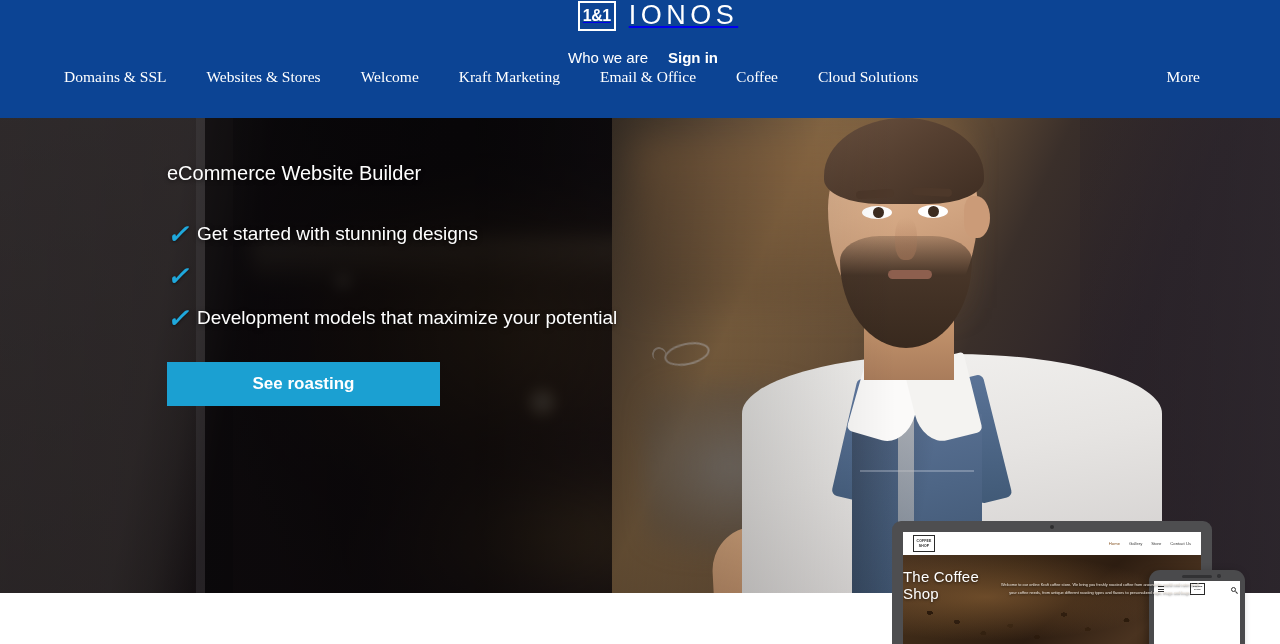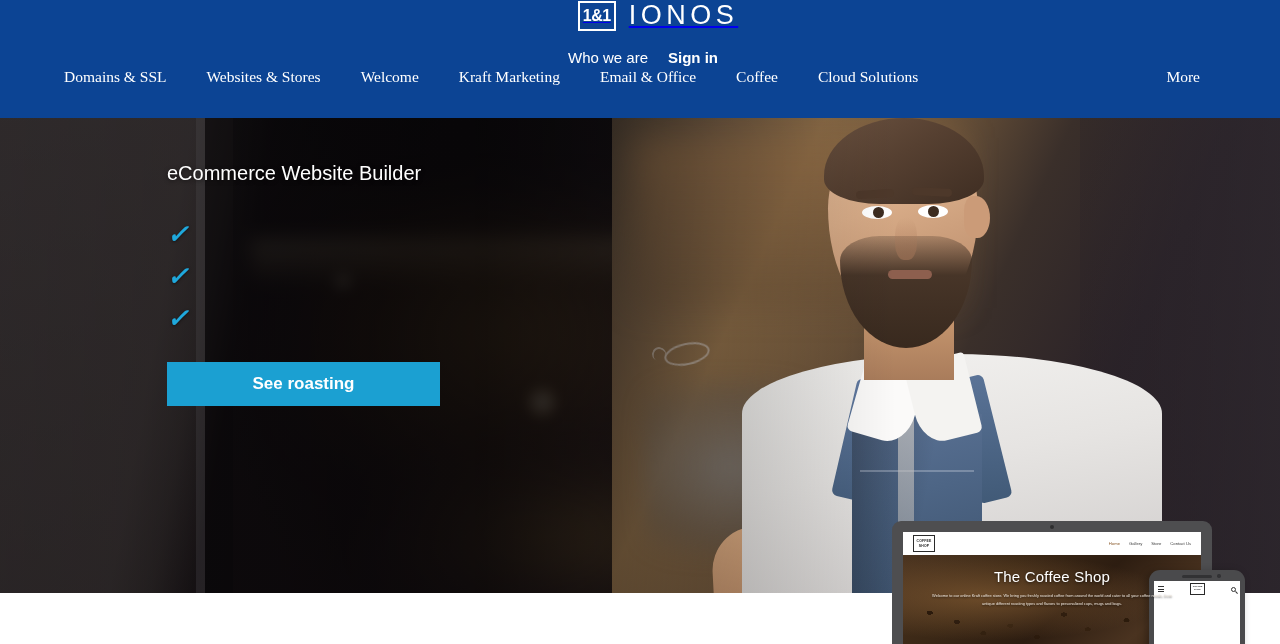--- a/index.html
+++ b/index.html
@@ -373,21 +373,21 @@
       radial-gradient(ellipse 5px 3.4px at 36% 76%, #3a2613 60%, transparent 62%),
       radial-gradient(ellipse 5px 3.4px at 45% 88%, #2b1a0c 60%, transparent 62%),
       radial-gradient(ellipse 5px 3.4px at 62% 80%, #33200f 60%, transparent 62%),
       radial-gradient(ellipse 5px 3.4px at 75% 70%, #281809 60%, transparent 62%),
       radial-gradient(ellipse 5px 3.4px at 88% 82%, #34210f 60%, transparent 62%),
       radial-gradient(ellipse 5px 3.4px at 54% 64%, #2d1c0d 60%, transparent 62%);
     opacity:0.85;
   }
   .site-hero-inner {
     position:relative; z-index:2;
-    display:flex; flex-direction:column; align-items:center;
+    display:flex; flex-direction:row; align-items:center;
     padding-top:13px;
   }
   .site-title { color:#fff; font-size:15px; font-weight:400; letter-spacing:0.2px;
     text-shadow:0 1px 3px rgba(0,0,0,0.6); }
   .site-sub {
     margin-top:7px; width:82%;
     color:#f0e8df; font-size:3.9px; line-height:2.0; text-align:center;
     text-shadow:0 1px 2px rgba(0,0,0,0.7);
   }
 
@@ -503,26 +503,28 @@
   </div>
 
   <div class="hero-veil"></div>
 
   <div class="hero-content">
     <div class="eyebrow">eCommerce Website Builder</div>
 
     <div class="bullets">
       <div class="bullet">
         <span class="check">✓</span>
+        <span class="bullet-text">Get started with stunning designs</span>
       </div>
       <div class="bullet">
         <span class="check">✓</span>
       </div>
       <div class="bullet">
         <span class="check">✓</span>
+        <span class="bullet-text">Development models that maximize your potential</span>
       </div>
     </div>
 
     <button class="cta">See roasting</button>
   </div>
 
   <div class="devices">
 
     <div class="laptop">
       <div class="laptop-body">

